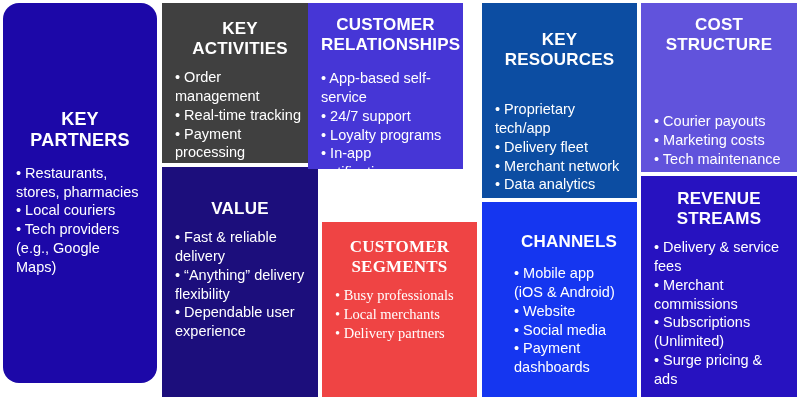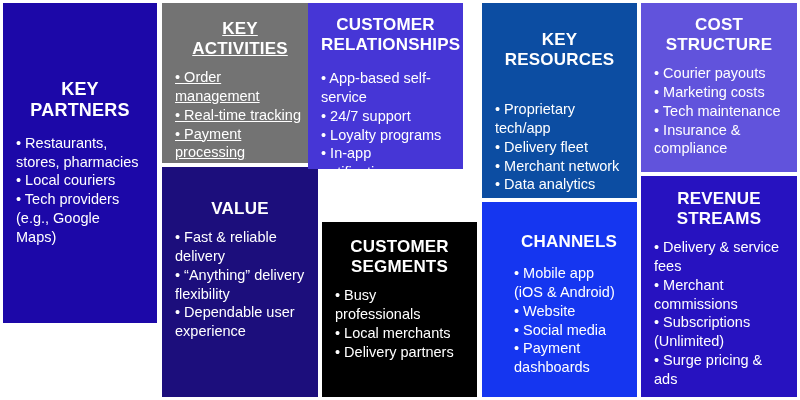--- a/index.html
+++ b/index.html
@@ -29,49 +29,49 @@
     text-align: center;
     letter-spacing: 0.2px;
     margin-bottom: 9px;
     flex: 0 0 auto;
   }
 
   .bullet-list { font-size: 14.5px; line-height: 1.3; }
   .bullet-item { margin: 0; }
 
   
-  .p-key-partners        { left: 3px;   top: 3px;   width: 154px; height: 320px; justify-content: center; }
+  .p-key-partners        { left: 3px;   top: 3px;   width: 154px; height: 380px; justify-content: center; border-radius: 16px; }
   .p-key-partners .panel-title { font-size: 18px; margin-bottom: 12px; }
   .p-key-activities      { left: 162px; top: 3px;   width: 156px; height: 160px; padding-top: 16px; }
   .p-value               { left: 162px; top: 167px; width: 156px; height: 230px; padding-top: 32px; }
   .p-customer-relationships { left: 308px; top: 3px; width: 155px; height: 166px; padding-top: 12px; }
   .p-customer-relationships .panel-title { margin-bottom: 14px; }
   .p-customer-segments   { left: 322px; top: 222px; width: 155px; height: 175px; padding-top: 15px; }
   .p-key-resources       { left: 482px; top: 3px;   width: 155px; height: 195px; padding-top: 27px; }
   .p-key-resources .panel-title { margin-bottom: 30px; }
   .p-channels            { left: 482px; top: 202px; width: 155px; height: 195px; padding-top: 30px; }
   .p-channels .panel-title { margin-bottom: 12px; }
-  .p-cost-structure      { left: 641px; top: 3px;   width: 156px; height: 169px; padding-top: 12px; }
+  .p-cost-structure      { left: 641px; top: 3px;   width: 156px; height: 169px; padding-top: 12px; gap: 48px; }
   .p-revenue-streams     { left: 641px; top: 176px; width: 156px; height: 221px; padding-top: 13px; }
 </style>
 </head>
 <body>
 
 <div class="canvas">
 
   <div class="panel p-key-partners" style="background: rgb(28, 8, 168);">
     <div class="panel-title">KEY PARTNERS</div>
     <div class="bullet-list">
         <div class="bullet-item">• Restaurants, stores, pharmacies</div>
         <div class="bullet-item">• Local couriers</div>
         <div class="bullet-item">• Tech providers (e.g., Google Maps)</div>
       </div>
   </div>
 
-  <div class="panel p-key-activities" style="background: #737373; text-decoration: underline;">
+  <div class="panel p-key-activities" style="background: #404040;">
     <div class="panel-title">KEY ACTIVITIES</div>
     <div class="bullet-list">
         <div class="bullet-item">• Order management</div>
         <div class="bullet-item">• Real-time tracking</div>
         <div class="bullet-item">• Payment processing</div>
         <div class="bullet-item">• Logistics optimization</div>
       </div>
   </div>
 
   <div class="panel p-value" style="background: rgb(28, 14, 124);">
@@ -86,21 +86,21 @@
   <div class="panel p-customer-relationships" style="background: rgb(70, 54, 214);">
     <div class="panel-title">CUSTOMER RELATIONSHIPS</div>
     <div class="bullet-list">
         <div class="bullet-item">• App-based self-service</div>
         <div class="bullet-item">• 24/7 support</div>
         <div class="bullet-item">• Loyalty programs</div>
         <div class="bullet-item">• In-app notifications</div>
       </div>
   </div>
 
-  <div class="panel p-customer-segments" style="background: #000000;">
+  <div class="panel p-customer-segments" style="background: #ef4444; font-family: Liberation Serif, serif;">
     <div class="panel-title">CUSTOMER SEGMENTS</div>
     <div class="bullet-list">
         <div class="bullet-item">• Busy professionals</div>
         <div class="bullet-item">• Local merchants</div>
         <div class="bullet-item">• Delivery partners</div>
       </div>
   </div>
 
   <div class="panel p-key-resources" style="background: rgb(12, 77, 162);">
     <div class="panel-title">KEY RESOURCES</div>

